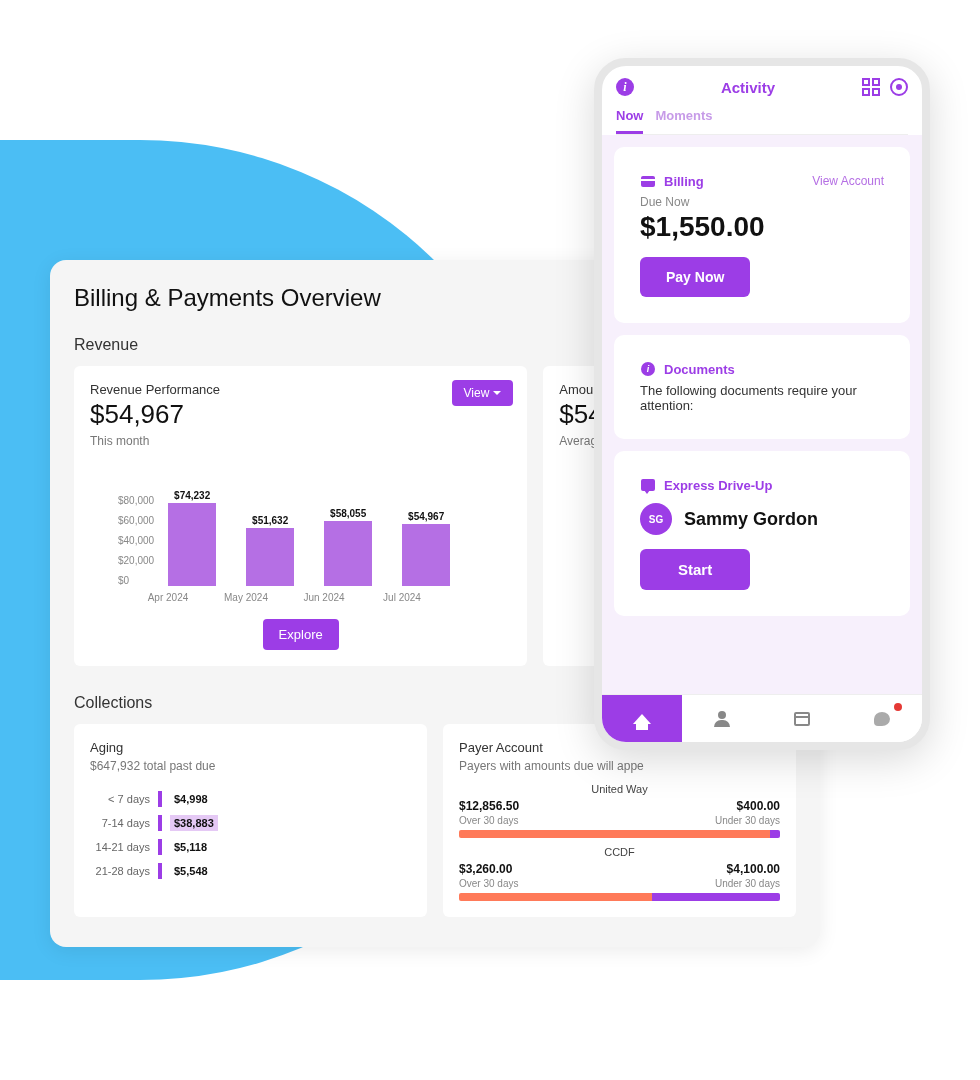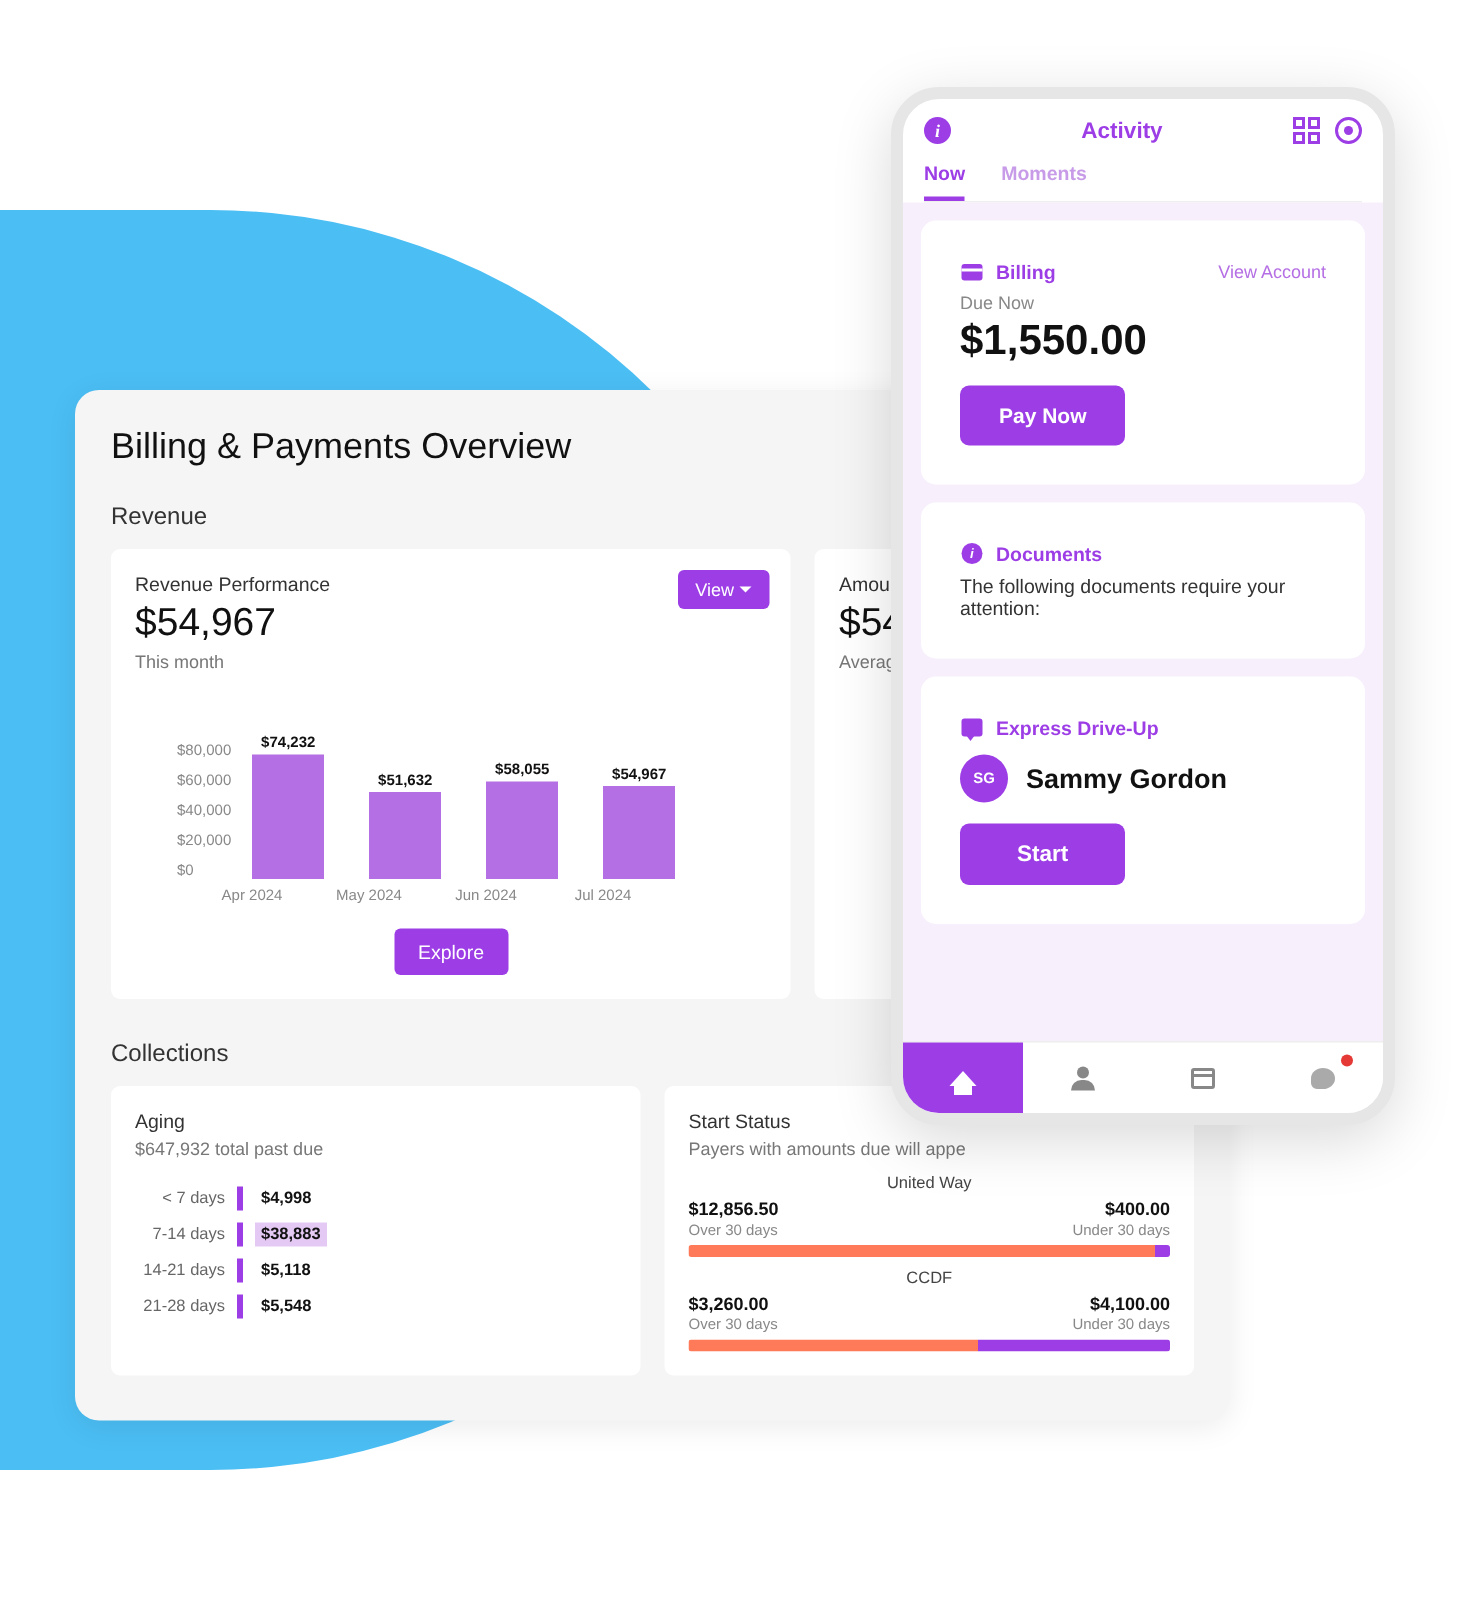--- a/index.html
+++ b/index.html
@@ -51,21 +51,21 @@
 .phone { position: absolute; top: 58px; left: 594px; width: 336px; height: 692px; background: #fff; border-radius: 32px; border: 8px solid #e6e6e6; box-shadow: 0 10px 40px rgba(0,0,0,0.15); z-index: 3; overflow: hidden; display: flex; flex-direction: column; }
 .phone-header { padding: 12px 14px 0 14px; }
 .phone-top { display: flex; align-items: center; justify-content: space-between; }
 .info-icon { width: 18px; height: 18px; background: #9C3DE6; border-radius: 50%; color: #fff; font-size: 12px; font-weight: 700; display: flex; align-items: center; justify-content: center; font-style: italic; font-family: serif; }
 .phone-title { font-size: 15px; font-weight: 700; color: #9C3DE6; }
 .phone-top-right { display: flex; gap: 10px; align-items: center; }
 .qr-icon { width: 18px; height: 18px; display: grid; grid-template-columns: 1fr 1fr; grid-template-rows: 1fr 1fr; gap: 2px; }
 .qr-icon span { border: 2px solid #9C3DE6; }
 .user-icon { width: 18px; height: 18px; border: 2px solid #9C3DE6; border-radius: 50%; display: flex; align-items: center; justify-content: center; }
 .user-icon::before { content: ""; width: 6px; height: 6px; background: #9C3DE6; border-radius: 50%; }
-.phone-tabs { display: flex; gap: 24px; margin-top: 12px; font-size: 13px; font-weight: 600; border-bottom: 1px solid #eee; }
+.phone-tabs { display: flex; gap: 12px; margin-top: 12px; font-size: 13px; font-weight: 600; border-bottom: 1px solid #eee; }
 .phone-tab { padding-bottom: 8px; color: #C79BE8; }
 .phone-tab.active { color: #9C3DE6; border-bottom: 3px solid #9C3DE6; }
 .phone-body { flex: 1; background: #F7F0FC; padding: 12px; overflow-y: auto; display: flex; flex-direction: column; gap: 12px; }
 .pcard { background: #fff; border-radius: 10px; padding: 26px; }
 .pcard-head { display: flex; justify-content: space-between; align-items: center; margin-bottom: 6px; }
 .pcard-title-wrap { display: flex; align-items: center; gap: 8px; }
 .pcard-icon { width: 16px; height: 16px; display: flex; align-items: center; justify-content: center; }
 .pcard-title { font-size: 13px; font-weight: 600; color: #9C3DE6; }
 .pcard-link { font-size: 12px; color: #B56FE4; cursor: pointer; }
 .due-label { font-size: 12px; color: #888; margin-bottom: 2px; }
@@ -188,21 +188,21 @@
           </div>
           <div class="aging-row">
             <div class="aging-range">21-28 days</div>
             <div class="aging-bar-stub"></div>
             <div class="aging-val">$5,548</div>
           </div>
         </div>
     </div>
 
     <div class="card">
-      <div class="card-small-title">Start Status</div>
+      <div class="card-small-title">Payer Account</div>
       <div class="card-sub">Payers with amounts due will appe</div>
       <div class="payer-body" id="payer-body">
           <div>
             <div class="payer-name">United Way</div>
             <div class="payer-row">
               <span class="payer-amt">$12,856.50</span>
               <span class="payer-amt">$400.00</span>
             </div>
             <div class="payer-sub">
               <span>Over 30 days</span>

